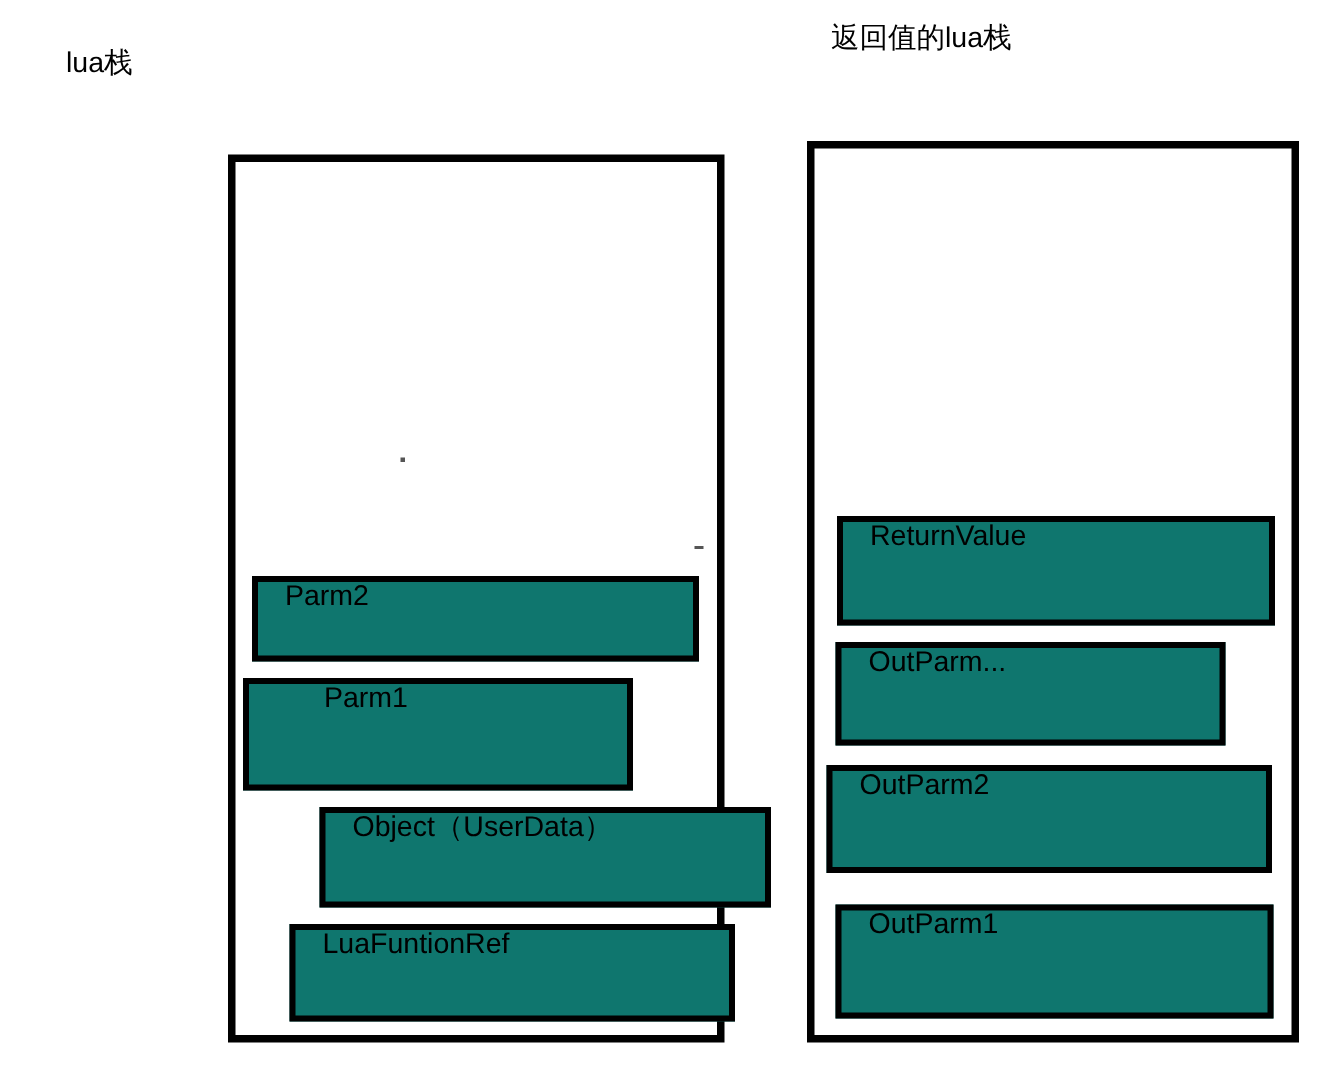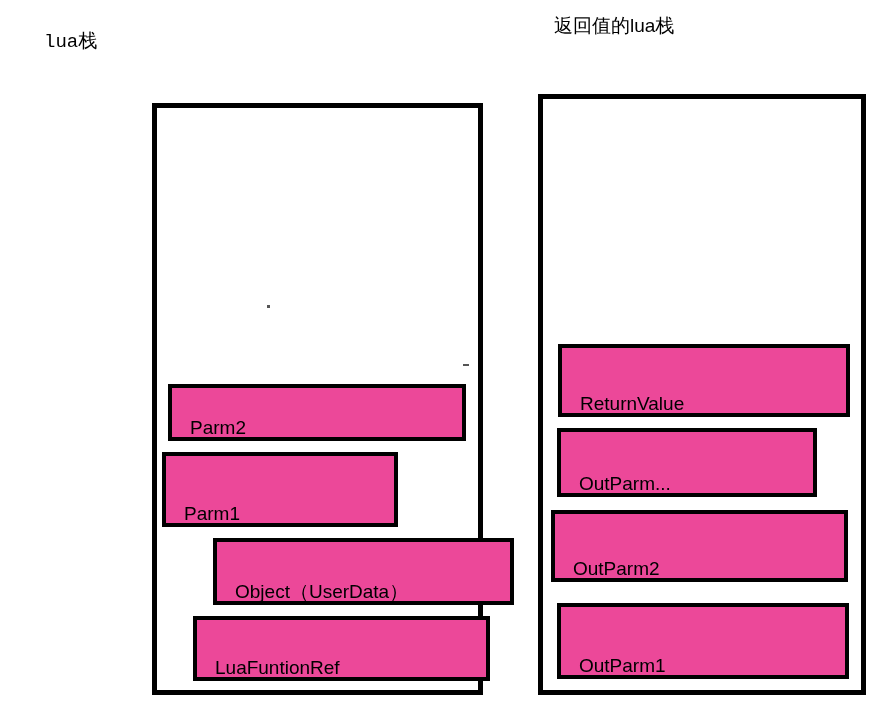--- a/index.html
+++ b/index.html
@@ -22,51 +22,51 @@
     width: 892px;
     height: 711px;
   }
   .title {
     position: absolute;
     font-size: 19px;
     line-height: 1;
     color: #000000;
     white-space: nowrap;
   }
-  #title-left  { left: 44px;  top: 33px; font-family: Liberation Mono, monospace; }
+  #title-left  { left: 44px;  top: 33px; }
   #title-right { left: 554px; top: 16px; }
 
   .stack-container {
     position: absolute;
     background: #ffffff;
     border: 5px solid #000000;
     box-sizing: border-box;
   }
   #stack-left  { left: 152px; top: 103px; width: 331px; height: 592px; }
   #stack-right { left: 538px; top: 94px;  width: 328px; height: 601px; }
 
   .stack-cell {
     position: absolute;
-    background: #ec4899;
+    background: #0f766e;
     border: 4px solid #000000;
     box-sizing: border-box;
     display: flex;
-    align-items: flex-end;
+    align-items: flex-start;
   }
   .stack-cell .cell-label {
     font-size: 19px;
     line-height: 1;
     white-space: nowrap;
     padding-left: 18px;
     color: #000000;
   }
 
   
   #cell-parm2      { left: 168px; top: 384px; width: 298px; height: 57px; }
-  #cell-parm1      { left: 162px; top: 452px; width: 236px; height: 75px; }
+  #cell-parm1      { left: 162px; top: 452px; width: 260px; height: 75px; padding-left: 32px; }
   #cell-object     { left: 165px; top: 538px; width: 301px; height: 67px; margin-left: 48px; }
   #cell-luafuncref { left: 161px; top: 616px; width: 297px; height: 65px; margin-left: 32px; }
 
   
   #cell-returnvalue { left: 558px; top: 344px; width: 292px; height: 73px; }
   #cell-outparmdots { left: 557px; top: 428px; width: 260px; height: 69px; }
   #cell-outparm2    { left: 551px; top: 510px; width: 297px; height: 72px; }
   #cell-outparm1    { left: 557px; top: 603px; width: 292px; height: 76px; }
 
   

